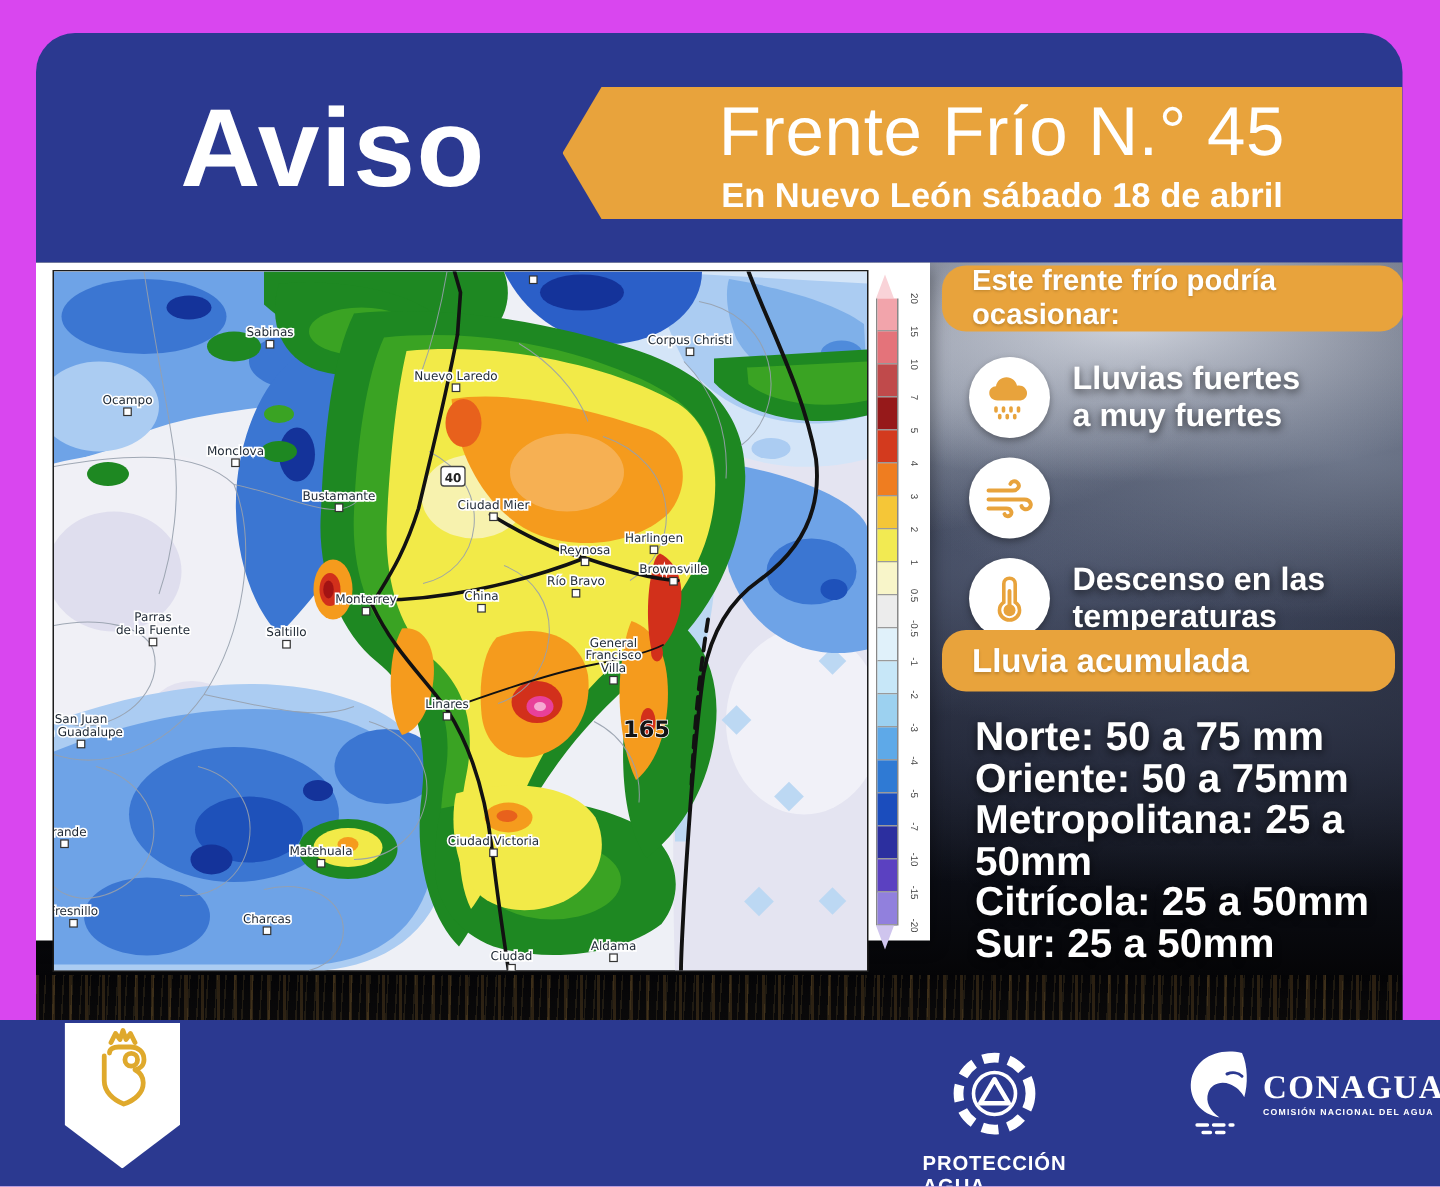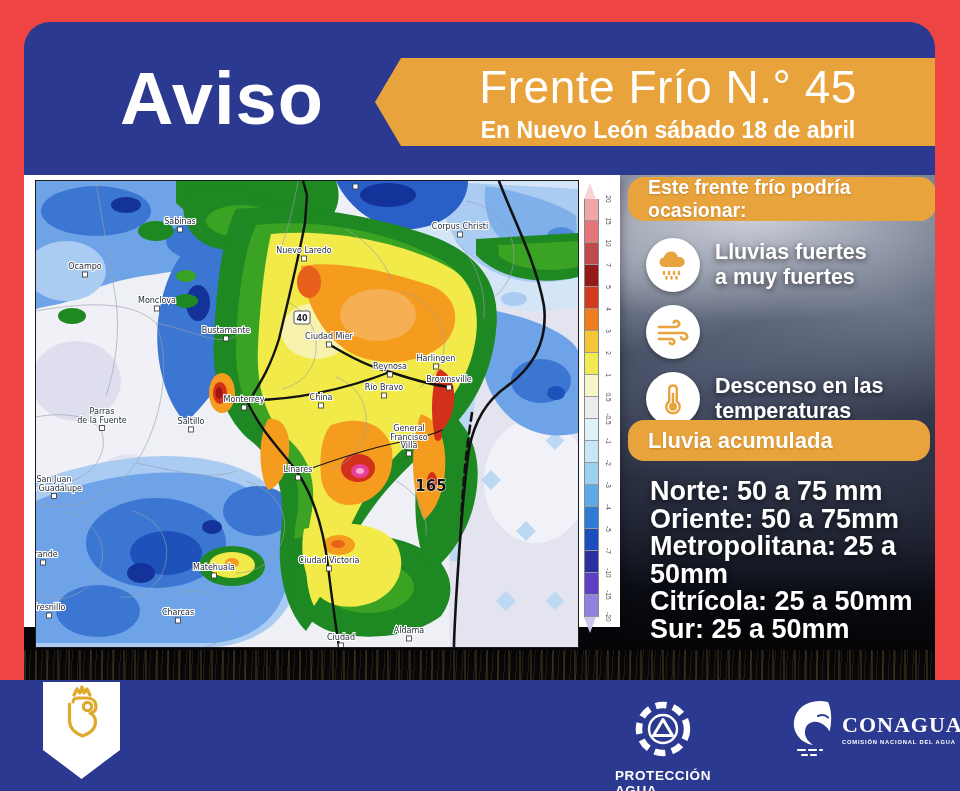--- a/index.html
+++ b/index.html
@@ -1,16 +1,16 @@
 <!DOCTYPE html>
 <html><head>
 <meta charset="utf-8">
 <style>
   html,body{margin:0;padding:0;background:#fff;}
-  .page{position:relative;width:960px;height:791px;overflow:hidden;background:#ef4444;
+  .page{position:relative;width:960px;height:791px;overflow:hidden;background:#d946ef;
         font-family:"Liberation Sans",sans-serif;}
 
   
   .card{position:absolute;left:24px;top:22px;width:911px;height:658px;
         background:#2b3990;border-radius:26px 26px 0 0;}
   .header{position:absolute;left:0;top:0;width:100%;height:153px;}
   .aviso{position:absolute;left:58px;top:22px;width:280px;height:110px;
          color:#fff;font-size:74px;font-weight:bold;letter-spacing:1px;text-align:center;line-height:110px;}
   .ribbon{position:absolute;left:351px;top:36px;width:560px;height:88px;background:#e8a33c;
           clip-path:polygon(26px 0,100% 0,100% 100%,26px 100%,0 50%);

